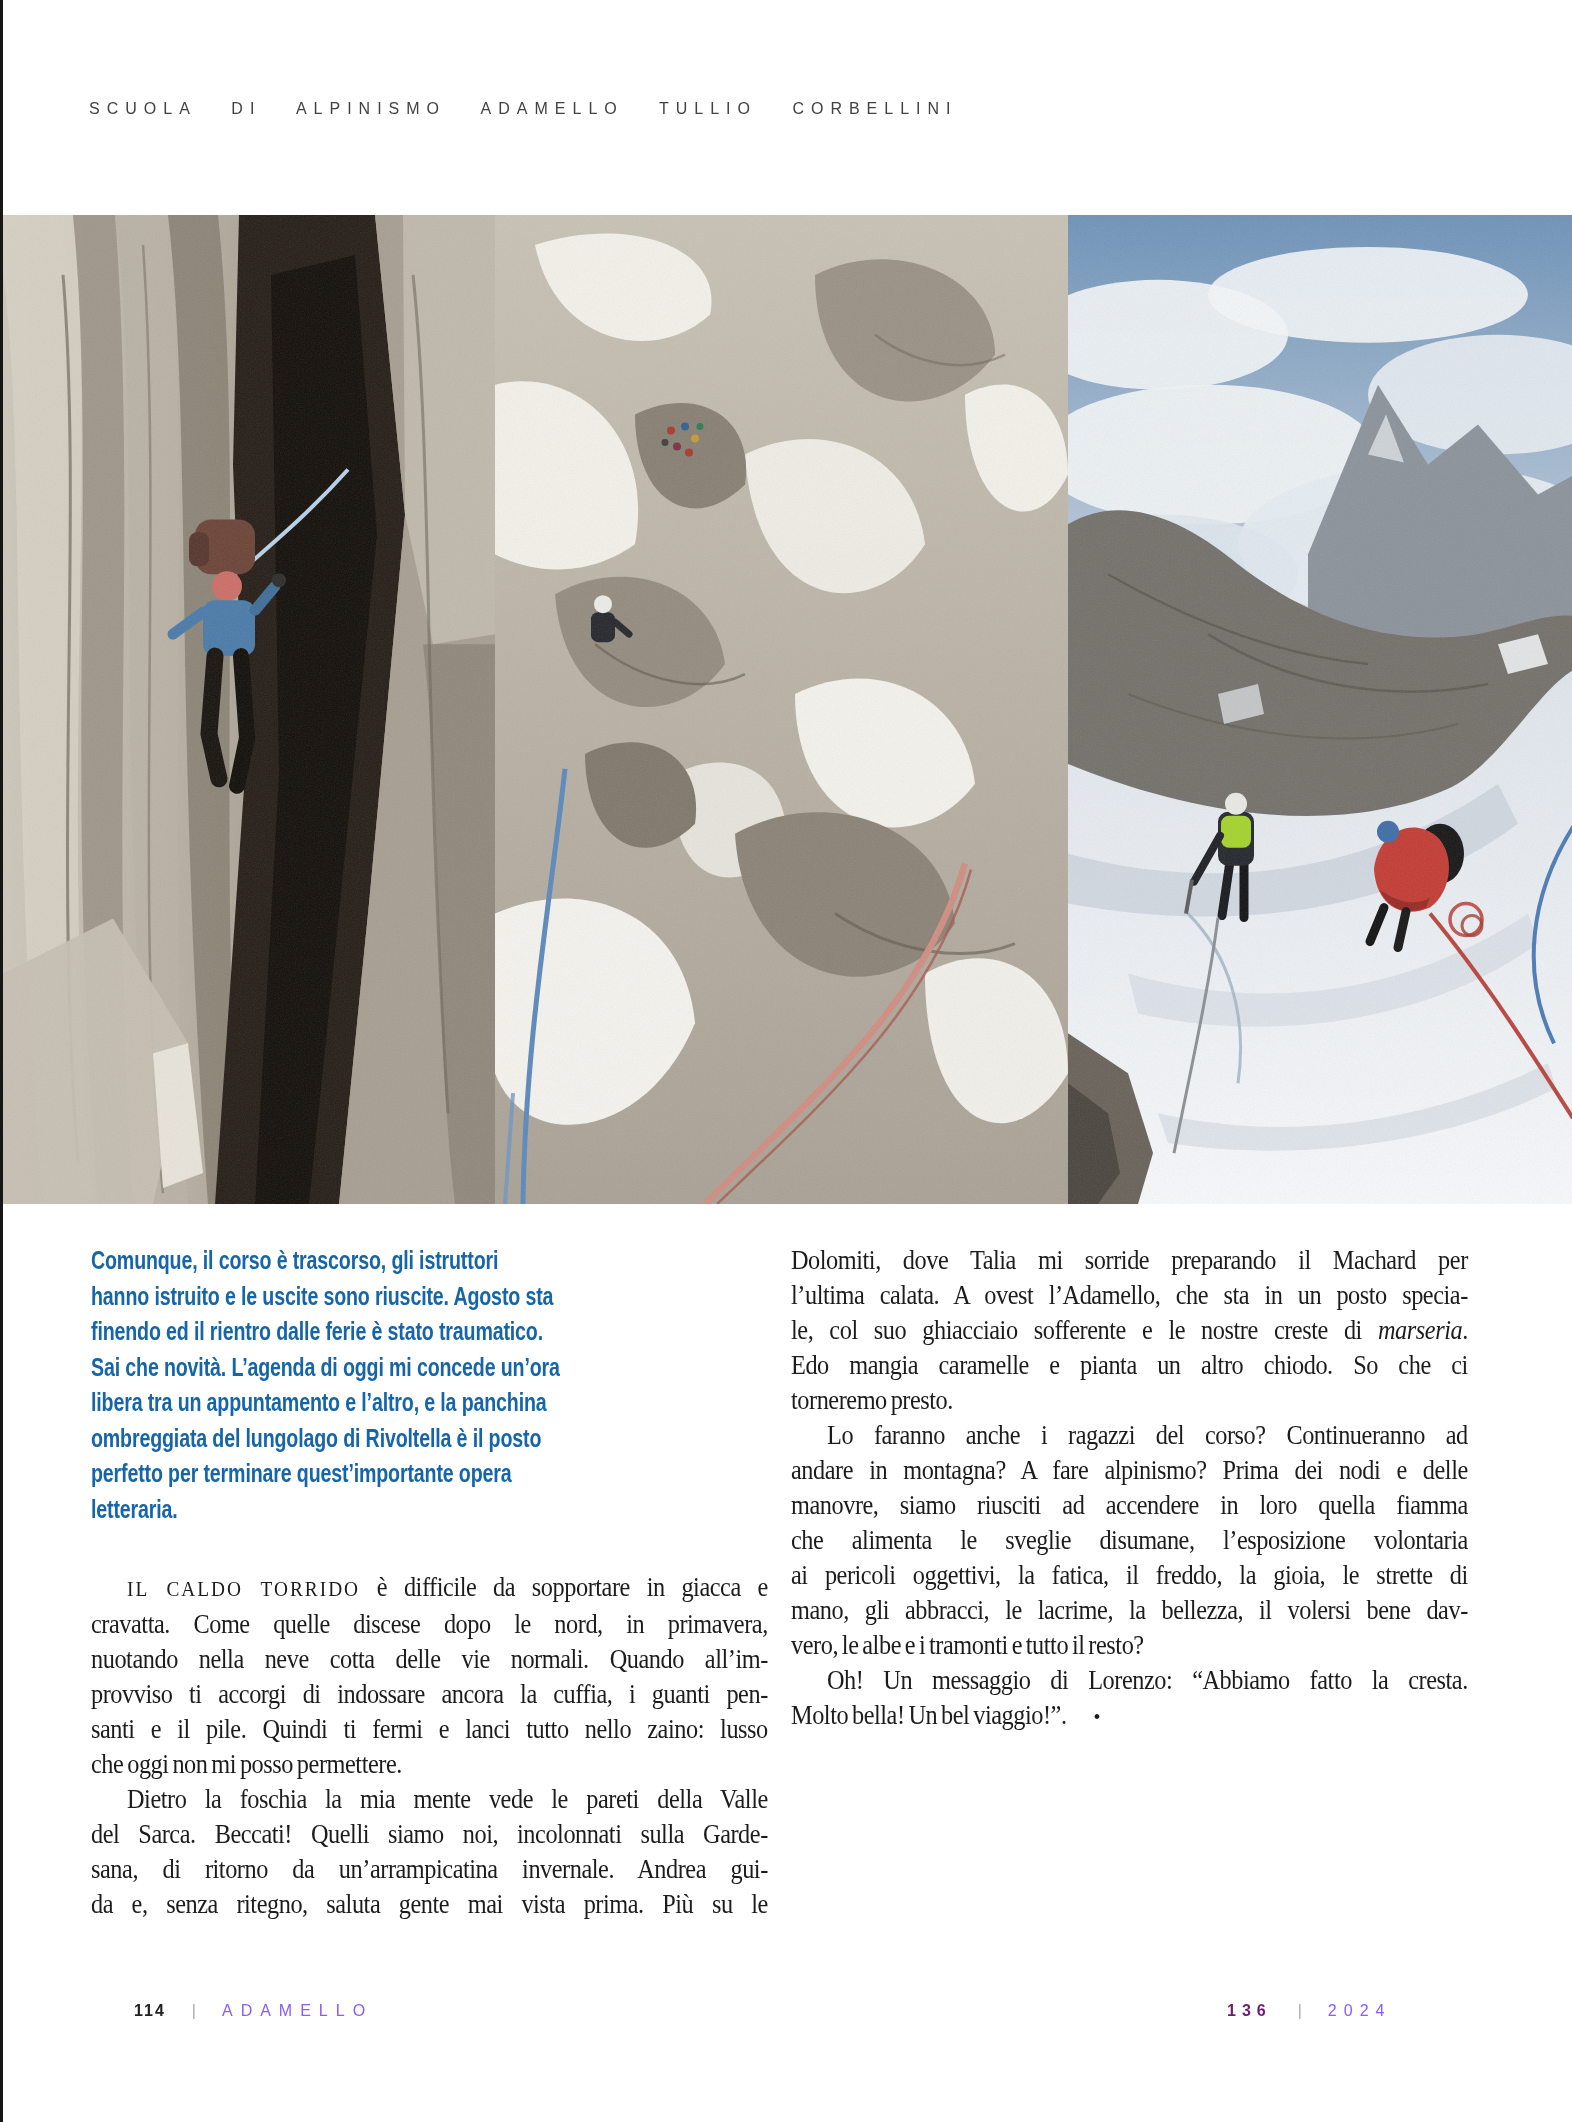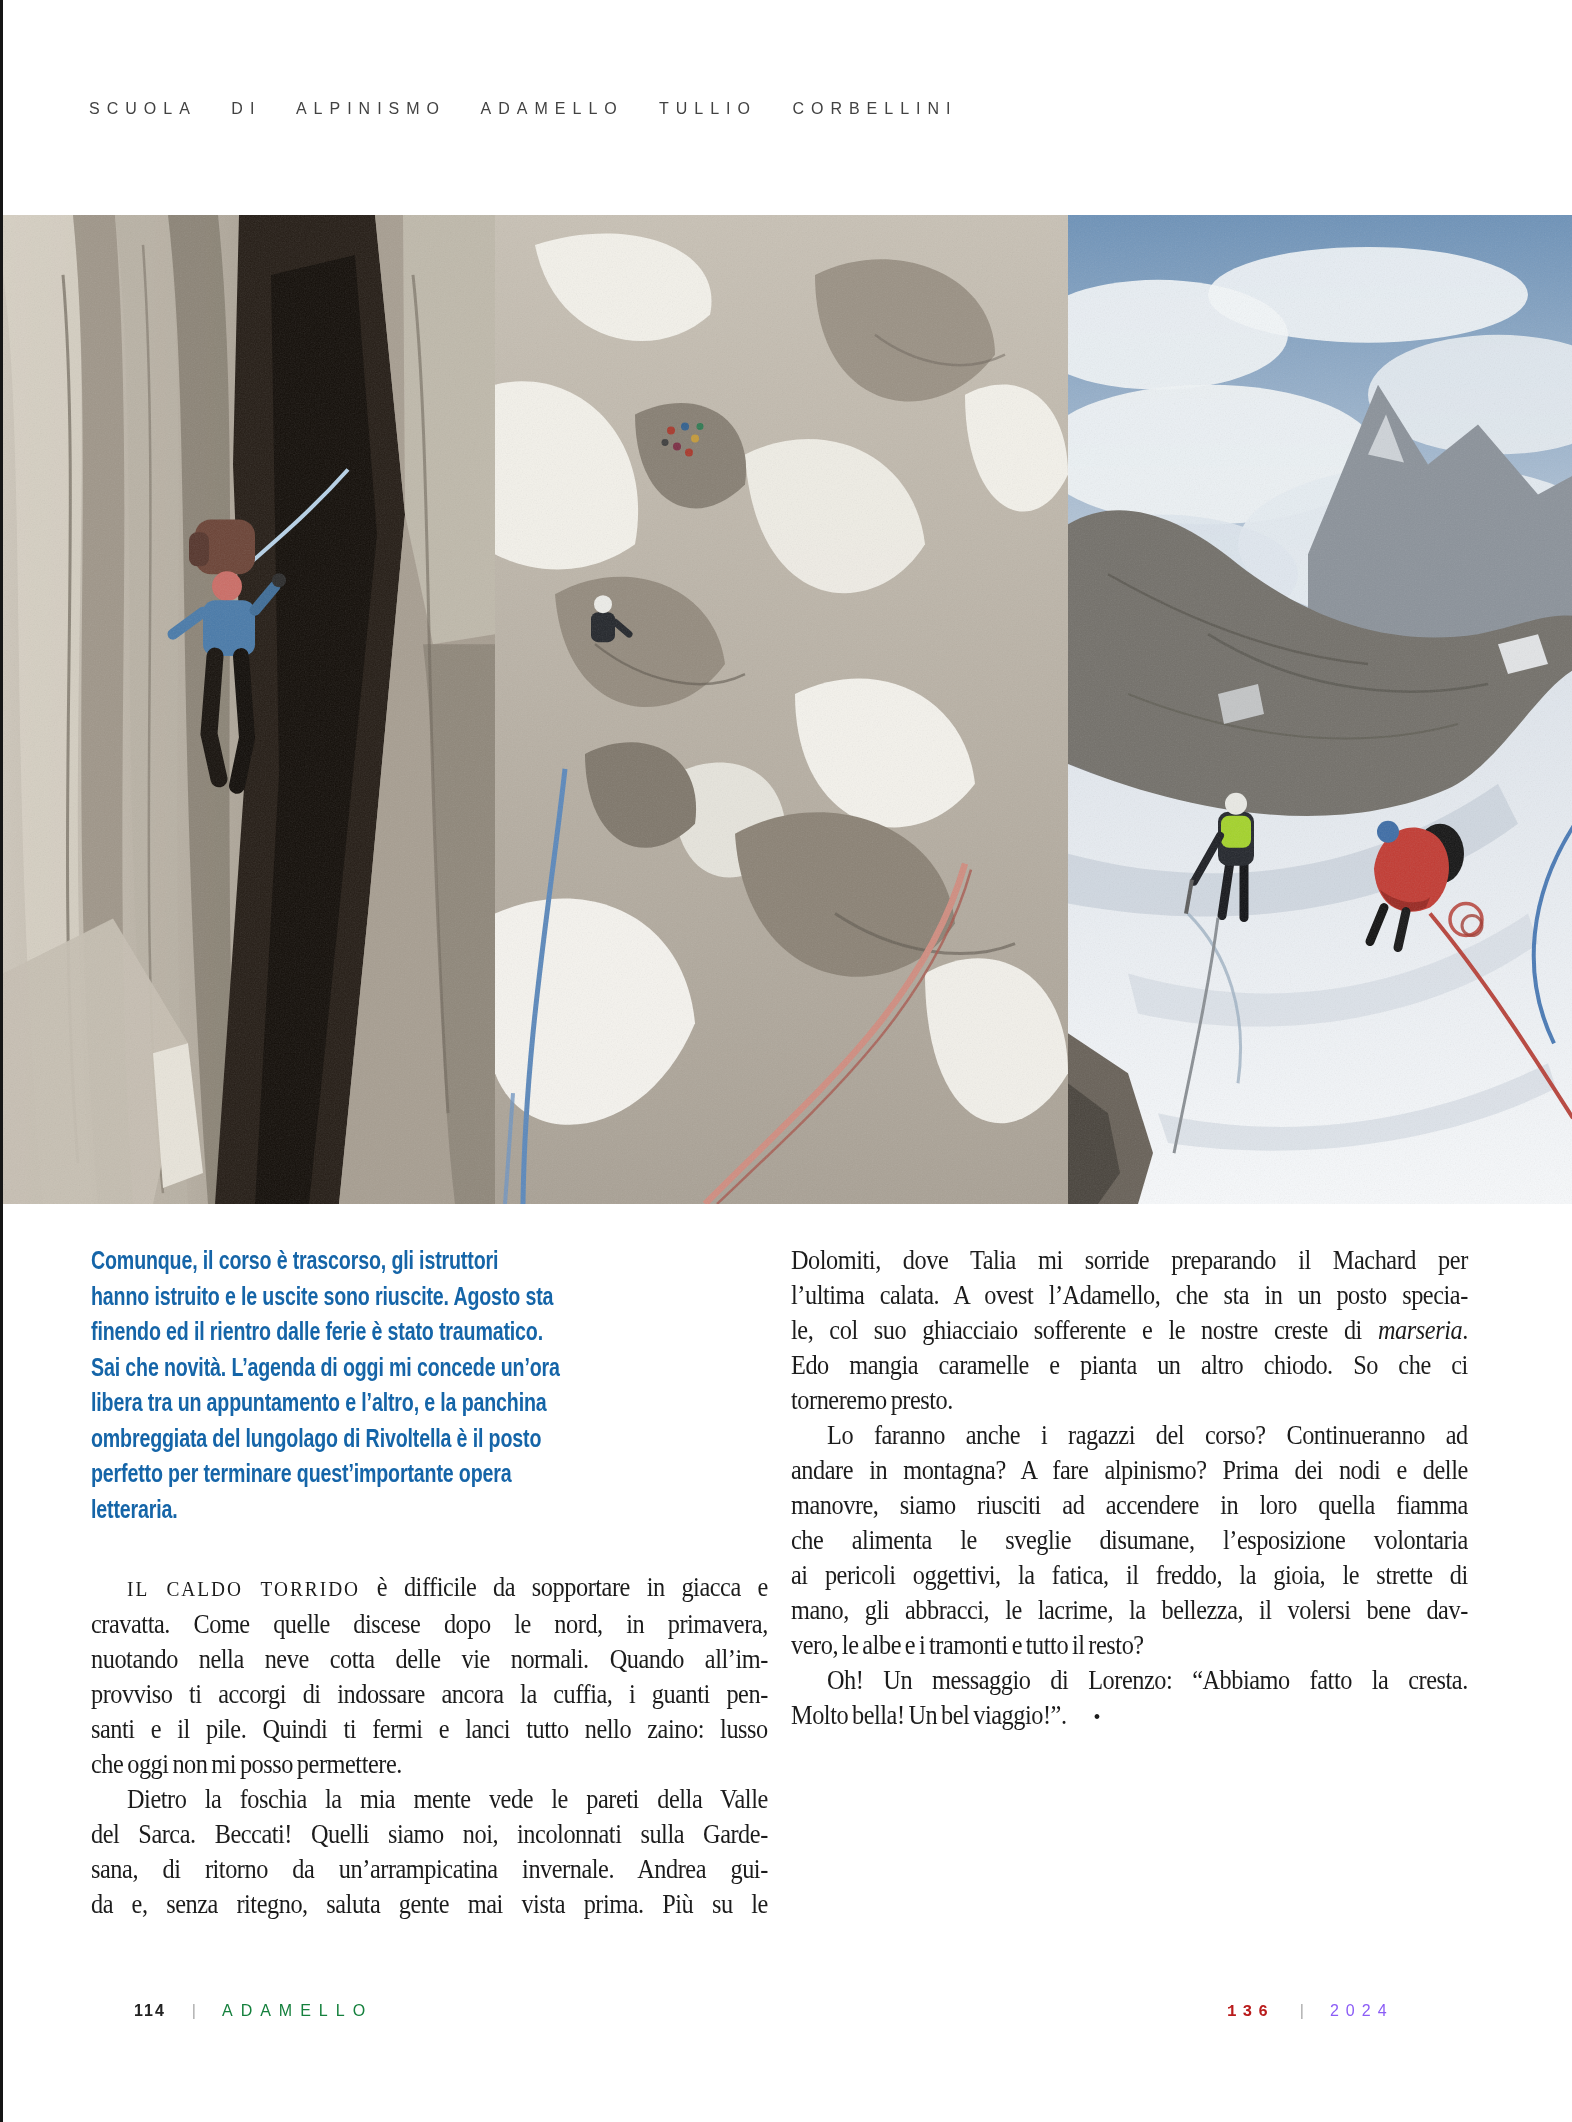--- a/index.html
+++ b/index.html
@@ -28,23 +28,23 @@
   .tline.tlast{text-align-last:left;}
   .tline.tindent{text-indent:40px;}
   .seg-sc{font-size:21.5px;letter-spacing:2.2px;}
   .seg-i{font-style:italic;}
   .seg-bullet{padding-left:30px;font-size:22px;}
 
   .footer{position:absolute;top:2002px;font-family:"Liberation Sans",sans-serif;font-size:16px;white-space:nowrap;}
   .footer-left{left:115px;}
   .footer-right{left:1224px;}
   .f-num{font-weight:bold;letter-spacing:2px;color:#222;margin-left:16px;}
-  .f-num-sp{font-weight:bold;letter-spacing:6px;color:#b91c1c;font-family:Liberation Mono, monospace;}
+  .f-num-sp{font-weight:bold;letter-spacing:6px;color:#701a75;}
   .f-div{color:#a9a9a9;margin:0 26px;font-weight:300;}
-  .f-label{letter-spacing:8px;color:#15803d;font-weight:500;}
+  .f-label{letter-spacing:8px;color:#8b5cf6;font-weight:500;}
   .f-year{letter-spacing:7px;color:#8b5cf6;}
 </style>
 </head>
 <body>
 
 <svg width="0" height="0" style="position:absolute">
   <defs>
     <filter id="grain" x="0" y="0" width="100%" height="100%">
       <feTurbulence type="fractalNoise" baseFrequency="0.8" numOctaves="2"></feTurbulence>
       <feColorMatrix type="saturate" values="0"></feColorMatrix>

